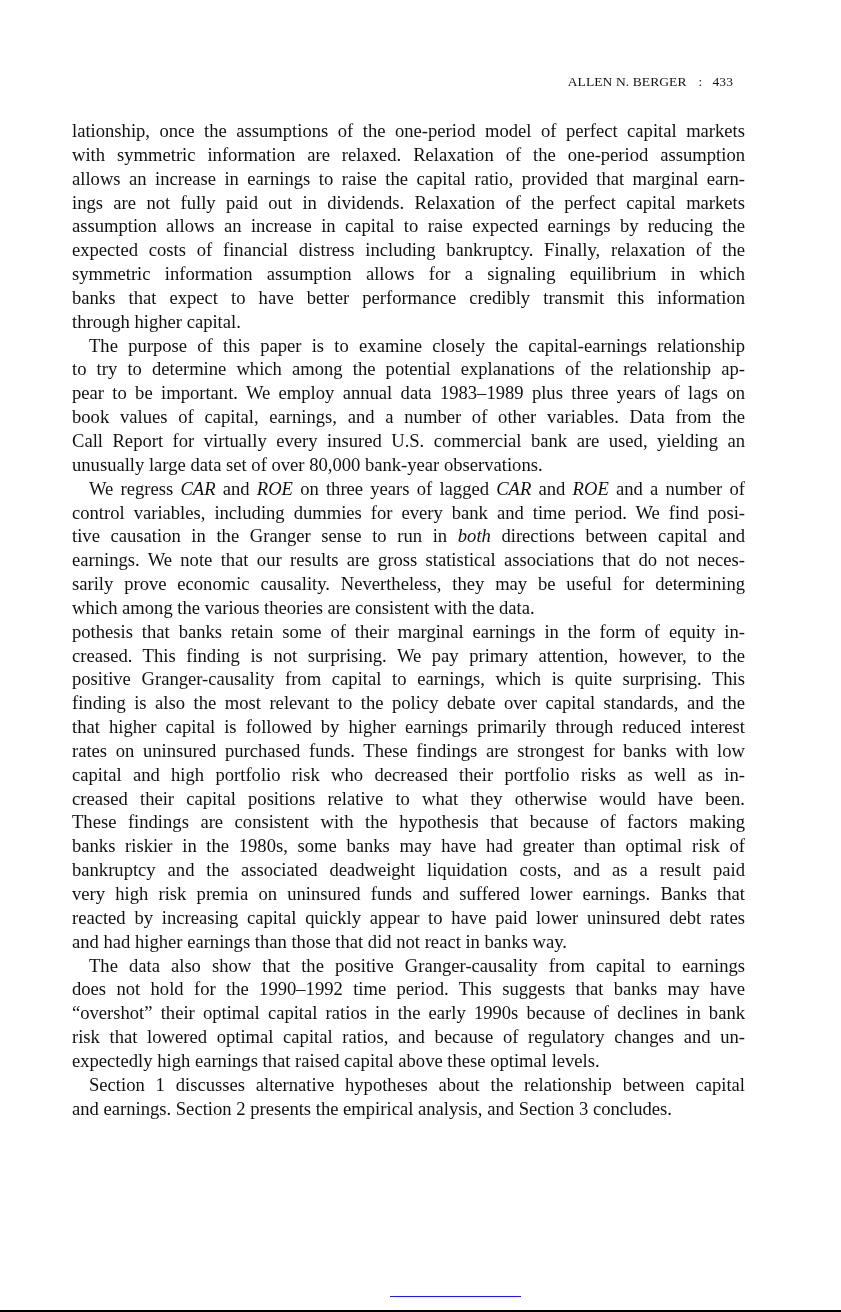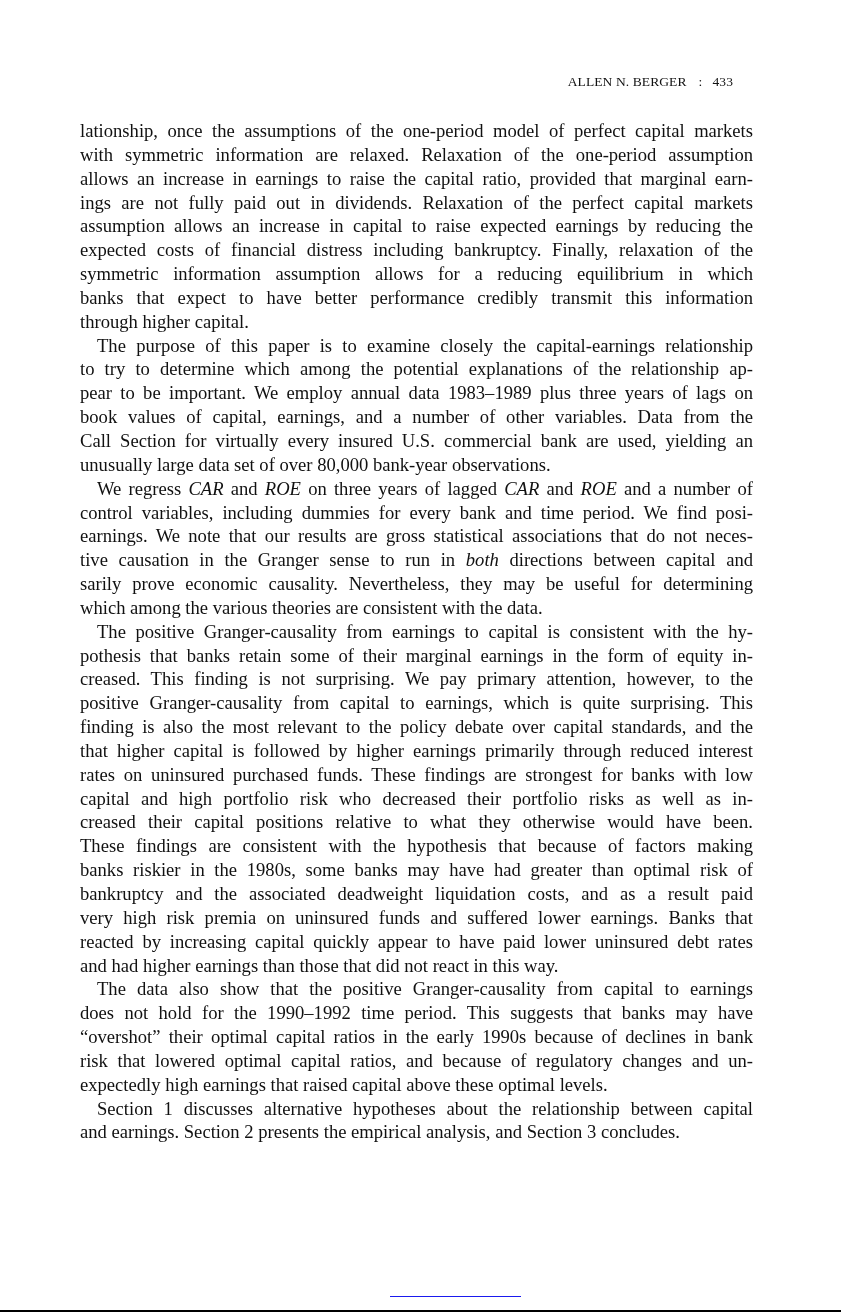--- a/index.html
+++ b/index.html
@@ -24,21 +24,21 @@
     white-space: nowrap;
     text-align: center;
   }
   .running-head .sep {
     display: inline-block;
     margin: 0 10px 0 12px;
   }
   .body-text {
     position: absolute;
     top: 119px;
-    left: 80px;
+    left: 72px;
     width: 673px;
     font-size: 18.6px;
     line-height: 23.85px;
     text-align: justify;
     hyphens: none;
   }
   .body-text .line {
     display: block;
     text-align: justify;
     text-align-last: justify;
@@ -79,56 +79,55 @@
 </div>
 
 <div class="body-text" id="body-text">
     <div>
       <span class="line">lationship, once the assumptions of the one-period model of perfect capital markets</span>
       <span class="line">with symmetric information are relaxed. Relaxation of the one-period assumption</span>
       <span class="line">allows an increase in earnings to raise the capital ratio, provided that marginal earn-</span>
       <span class="line">ings are not fully paid out in dividends. Relaxation of the perfect capital markets</span>
       <span class="line">assumption allows an increase in capital to raise expected earnings by reducing the</span>
       <span class="line">expected costs of financial distress including bankruptcy. Finally, relaxation of the</span>
-      <span class="line">symmetric information assumption allows for a reducing equilibrium in which</span>
+      <span class="line">symmetric information assumption allows for a signaling equilibrium in which</span>
       <span class="line">banks that expect to have better performance credibly transmit this information</span>
       <span class="line last">through higher capital.</span>
     </div>
     <div>
       <span class="line first-indent">The purpose of this paper is to examine closely the capital-earnings relationship</span>
       <span class="line">to try to determine which among the potential explanations of the relationship ap-</span>
       <span class="line">pear to be important. We employ annual data 1983–1989 plus three years of lags on</span>
       <span class="line">book values of capital, earnings, and a number of other variables. Data from the</span>
-      <span class="line">Call Section for virtually every insured U.S. commercial bank are used, yielding an</span>
+      <span class="line">Call Report for virtually every insured U.S. commercial bank are used, yielding an</span>
       <span class="line last">unusually large data set of over 80,000 bank-year observations.</span>
     </div>
     <div>
       <span class="line first-indent">We regress <em>CAR</em> and <em>ROE</em> on three years of lagged <em>CAR</em> and <em>ROE</em> and a number of</span>
       <span class="line">control variables, including dummies for every bank and time period. We find posi-</span>
+      <span class="line">tive causation in the Granger sense to run in <em>both</em> directions between capital and</span>
       <span class="line">earnings. We note that our results are gross statistical associations that do not neces-</span>
-      <span class="line">tive causation in the Granger sense to run in <em>both</em> directions between capital and</span>
       <span class="line">sarily prove economic causality. Nevertheless, they may be useful for determining</span>
       <span class="line last">which among the various theories are consistent with the data.</span>
     </div>
     <div>
-      <span class="line first-indent">The positive Granger-causality from earnings to capital is consistent with the hy-</span>
       <span class="line">pothesis that banks retain some of their marginal earnings in the form of equity in-</span>
       <span class="line">creased. This finding is not surprising. We pay primary attention, however, to the</span>
       <span class="line">positive Granger-causality from capital to earnings, which is quite surprising. This</span>
       <span class="line">finding is also the most relevant to the policy debate over capital standards, and the</span>
       <span class="line">that higher capital is followed by higher earnings primarily through reduced interest</span>
       <span class="line">rates on uninsured purchased funds. These findings are strongest for banks with low</span>
       <span class="line">capital and high portfolio risk who decreased their portfolio risks as well as in-</span>
       <span class="line">creased their capital positions relative to what they otherwise would have been.</span>
       <span class="line">These findings are consistent with the hypothesis that because of factors making</span>
       <span class="line">banks riskier in the 1980s, some banks may have had greater than optimal risk of</span>
       <span class="line">bankruptcy and the associated deadweight liquidation costs, and as a result paid</span>
       <span class="line">very high risk premia on uninsured funds and suffered lower earnings. Banks that</span>
       <span class="line">reacted by increasing capital quickly appear to have paid lower uninsured debt rates</span>
-      <span class="line last">and had higher earnings than those that did not react in this way.</span>
+      <span class="line last">and had higher earnings than those that did not react in banks way.</span>
     </div>
     <div>
       <span class="line first-indent">The data also show that the positive Granger-causality from capital to earnings</span>
       <span class="line">does not hold for the 1990–1992 time period. This suggests that banks may have</span>
       <span class="line">“overshot” their optimal capital ratios in the early 1990s because of declines in bank</span>
       <span class="line">risk that lowered optimal capital ratios, and because of regulatory changes and un-</span>
       <span class="line last">expectedly high earnings that raised capital above these optimal levels.</span>
     </div>
     <div>
       <span class="line first-indent">Section 1 discusses alternative hypotheses about the relationship between capital</span>

